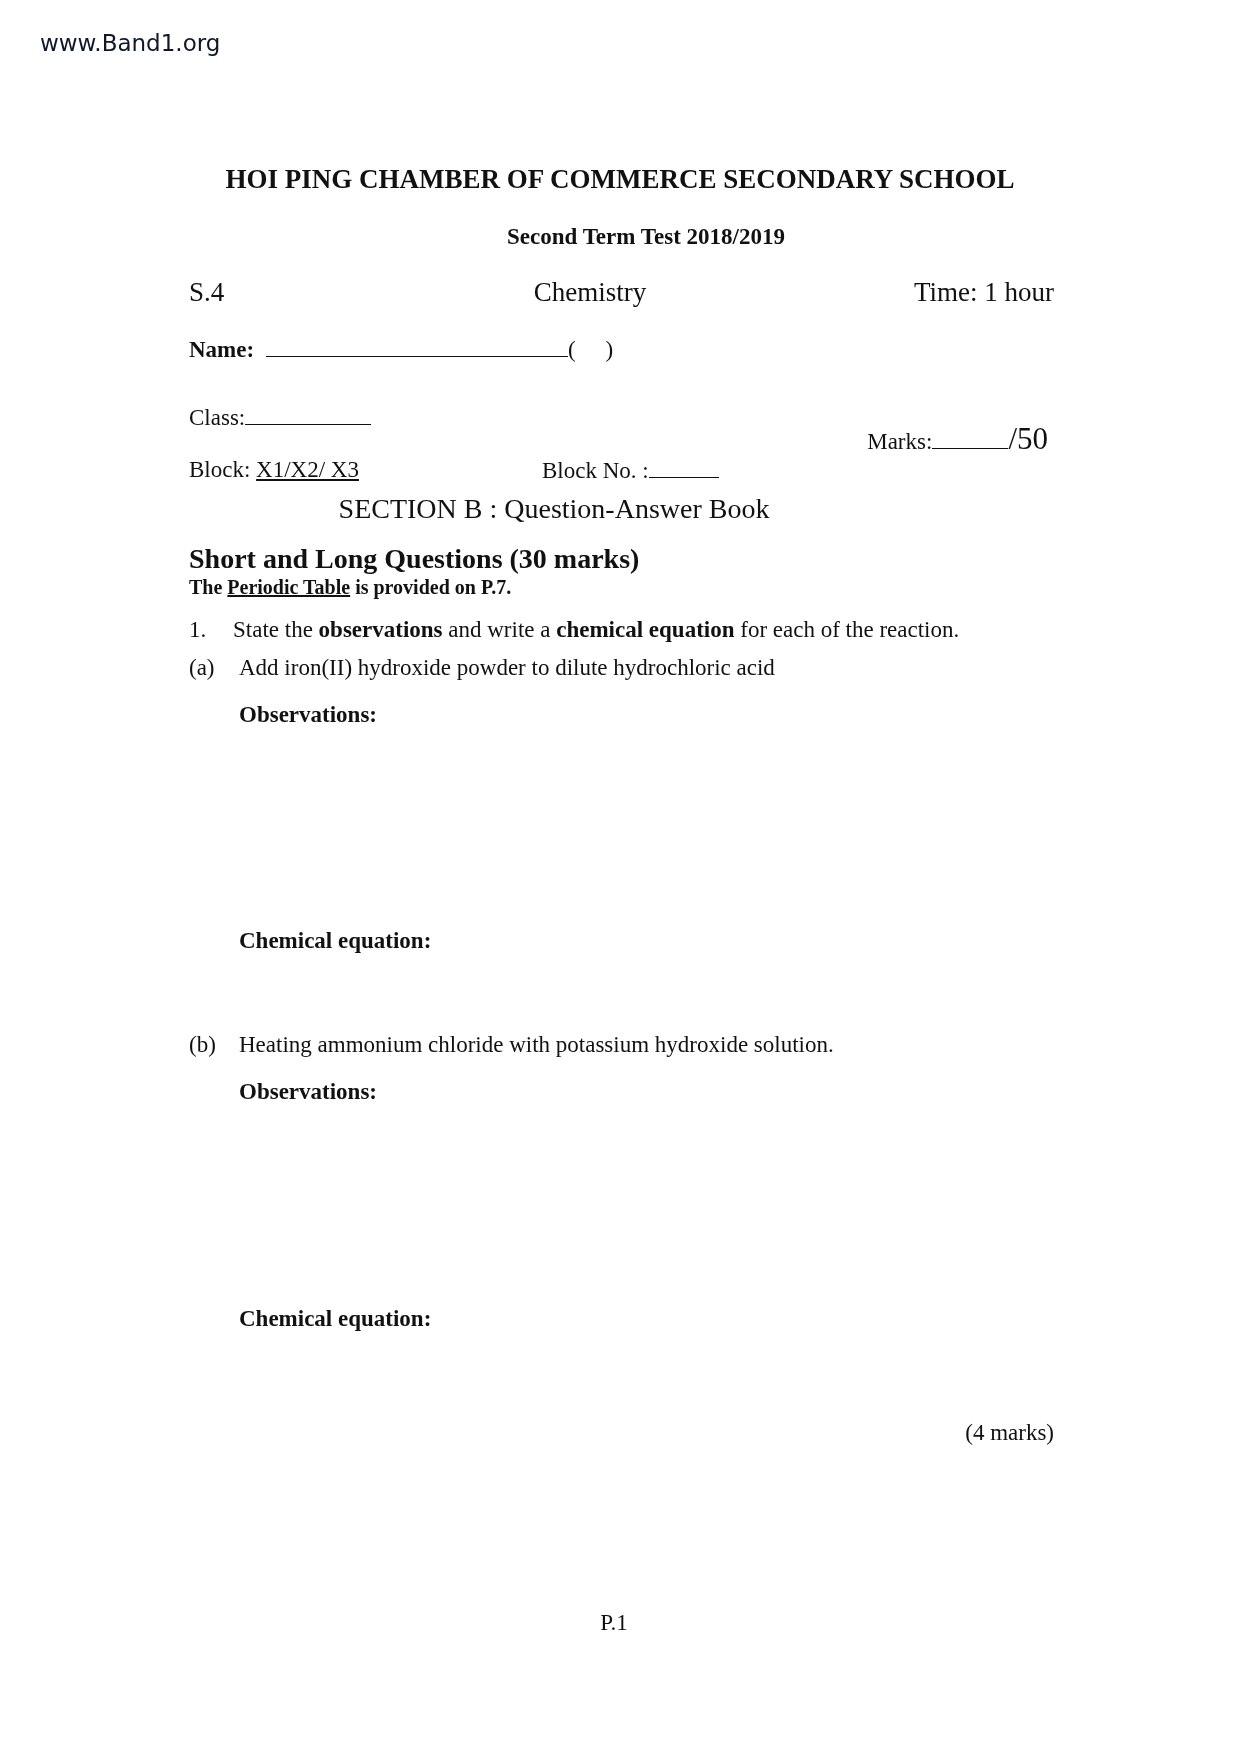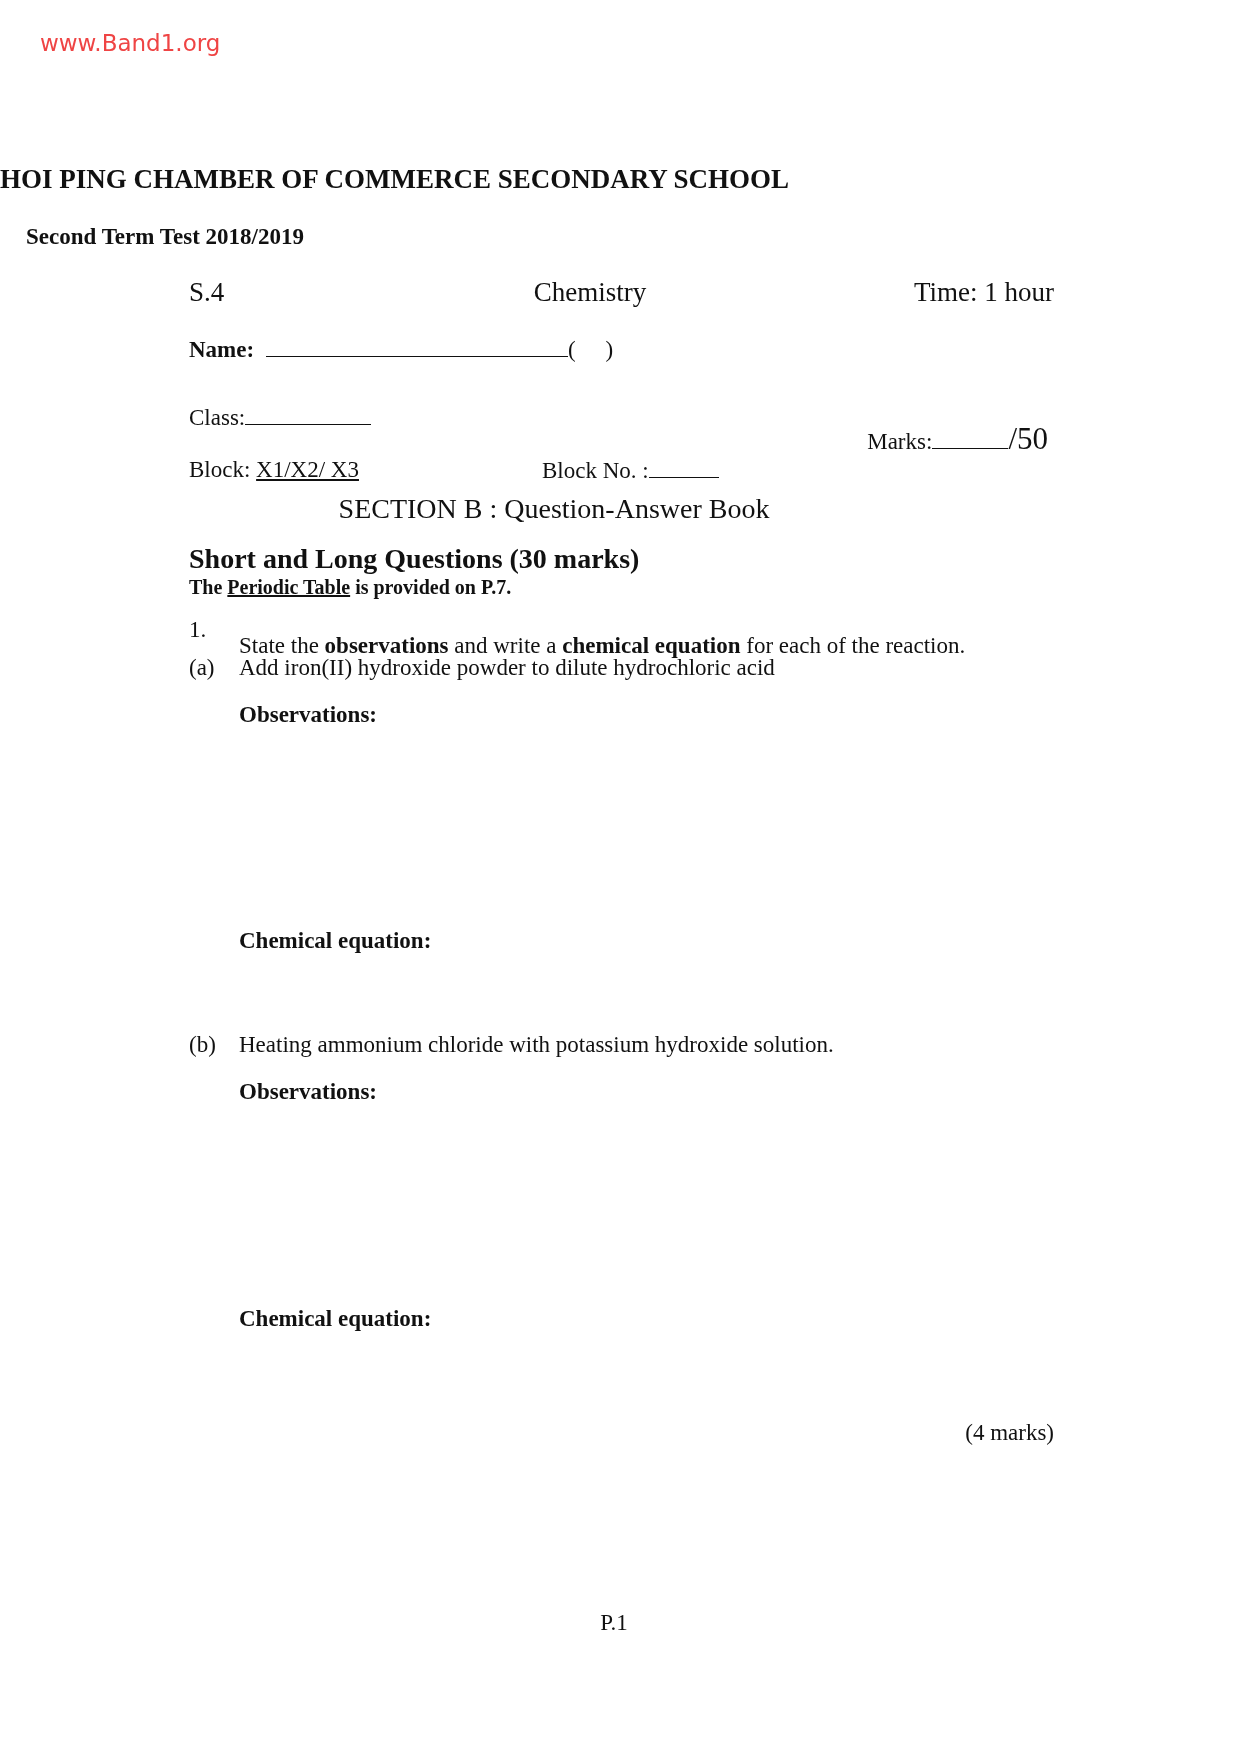--- a/index.html
+++ b/index.html
@@ -1,19 +1,19 @@
 <!DOCTYPE html>
 <html><head>
 <meta charset="utf-8">
 <style>
   html, body { margin:0; padding:0; background:#ffffff; }
   body { width:1240px; height:1754px; position:relative; overflow:hidden; color:#111; font-family:"Liberation Serif", serif; }
   .abs { position:absolute; white-space:nowrap; }
-  .site { left:40px; top:30px; font-family:"DejaVu Sans", sans-serif; font-size:23px; color:#ef4444; }
-  .center { left:0; width:1240px; text-align:left; }
+  .site { left:40px; top:30px; font-family:"DejaVu Sans", sans-serif; font-size:23px; color:#0f172a; }
+  .center { left:0; width:1240px; text-align:center; }
   .title { top:164px; font-size:27px; font-weight:bold; letter-spacing:0px; }
   .subtitle { top:224px; font-size:23px; font-weight:bold;padding-left:26px; }
   .row3 { top:277px; font-size:27px; font-weight:normal; }
   .b { font-weight:bold; }
   .u { text-decoration:underline; }
   .f22 { font-size:23px; }
   .blank { display:inline-block; border-bottom:1.5px solid #111; height:20px; vertical-align:baseline; }
 </style>
 </head>
 <body>
@@ -53,21 +53,21 @@
 
 <div class="abs" style="left:189px; top:531px; font-size:28px; font-weight:bold;margin-top:12px;">Short and Long Questions (30 marks)</div>
 
 <div class="abs b" style="left:189px; top:576px; font-size:20px;">
   <span>The</span>
   <span class="u">Periodic Table</span>
   <span>is provided on P.7.</span>
 </div>
 
 <div class="abs f22" style="left:189px; top:617px;">1.</div>
-<div class="abs f22" style="left:239px; top:617px;margin-top:16px;">
+<div class="abs f22" style="left:233px; top:617px;">
   <span>State the </span><span class="b">observations</span><span> and write a </span><span class="b">chemical equation</span><span> for each of the reaction.</span>
 </div>
 
 <div class="abs f22" style="left:189px; top:655px;">(a)</div>
 <div class="abs f22" style="left:239px; top:655px;">Add iron(II) hydroxide powder to dilute hydrochloric acid</div>
 <div class="abs f22 b" style="left:239px; top:702px;">Observations:</div>
 <div class="abs" style="left:239px; top:740px; width:816px; height:180px;"></div>
 <div class="abs f22 b" style="left:239px; top:928px;">Chemical equation:</div>
 <div class="abs" style="left:239px; top:965px; width:816px; height:60px;"></div>
 

